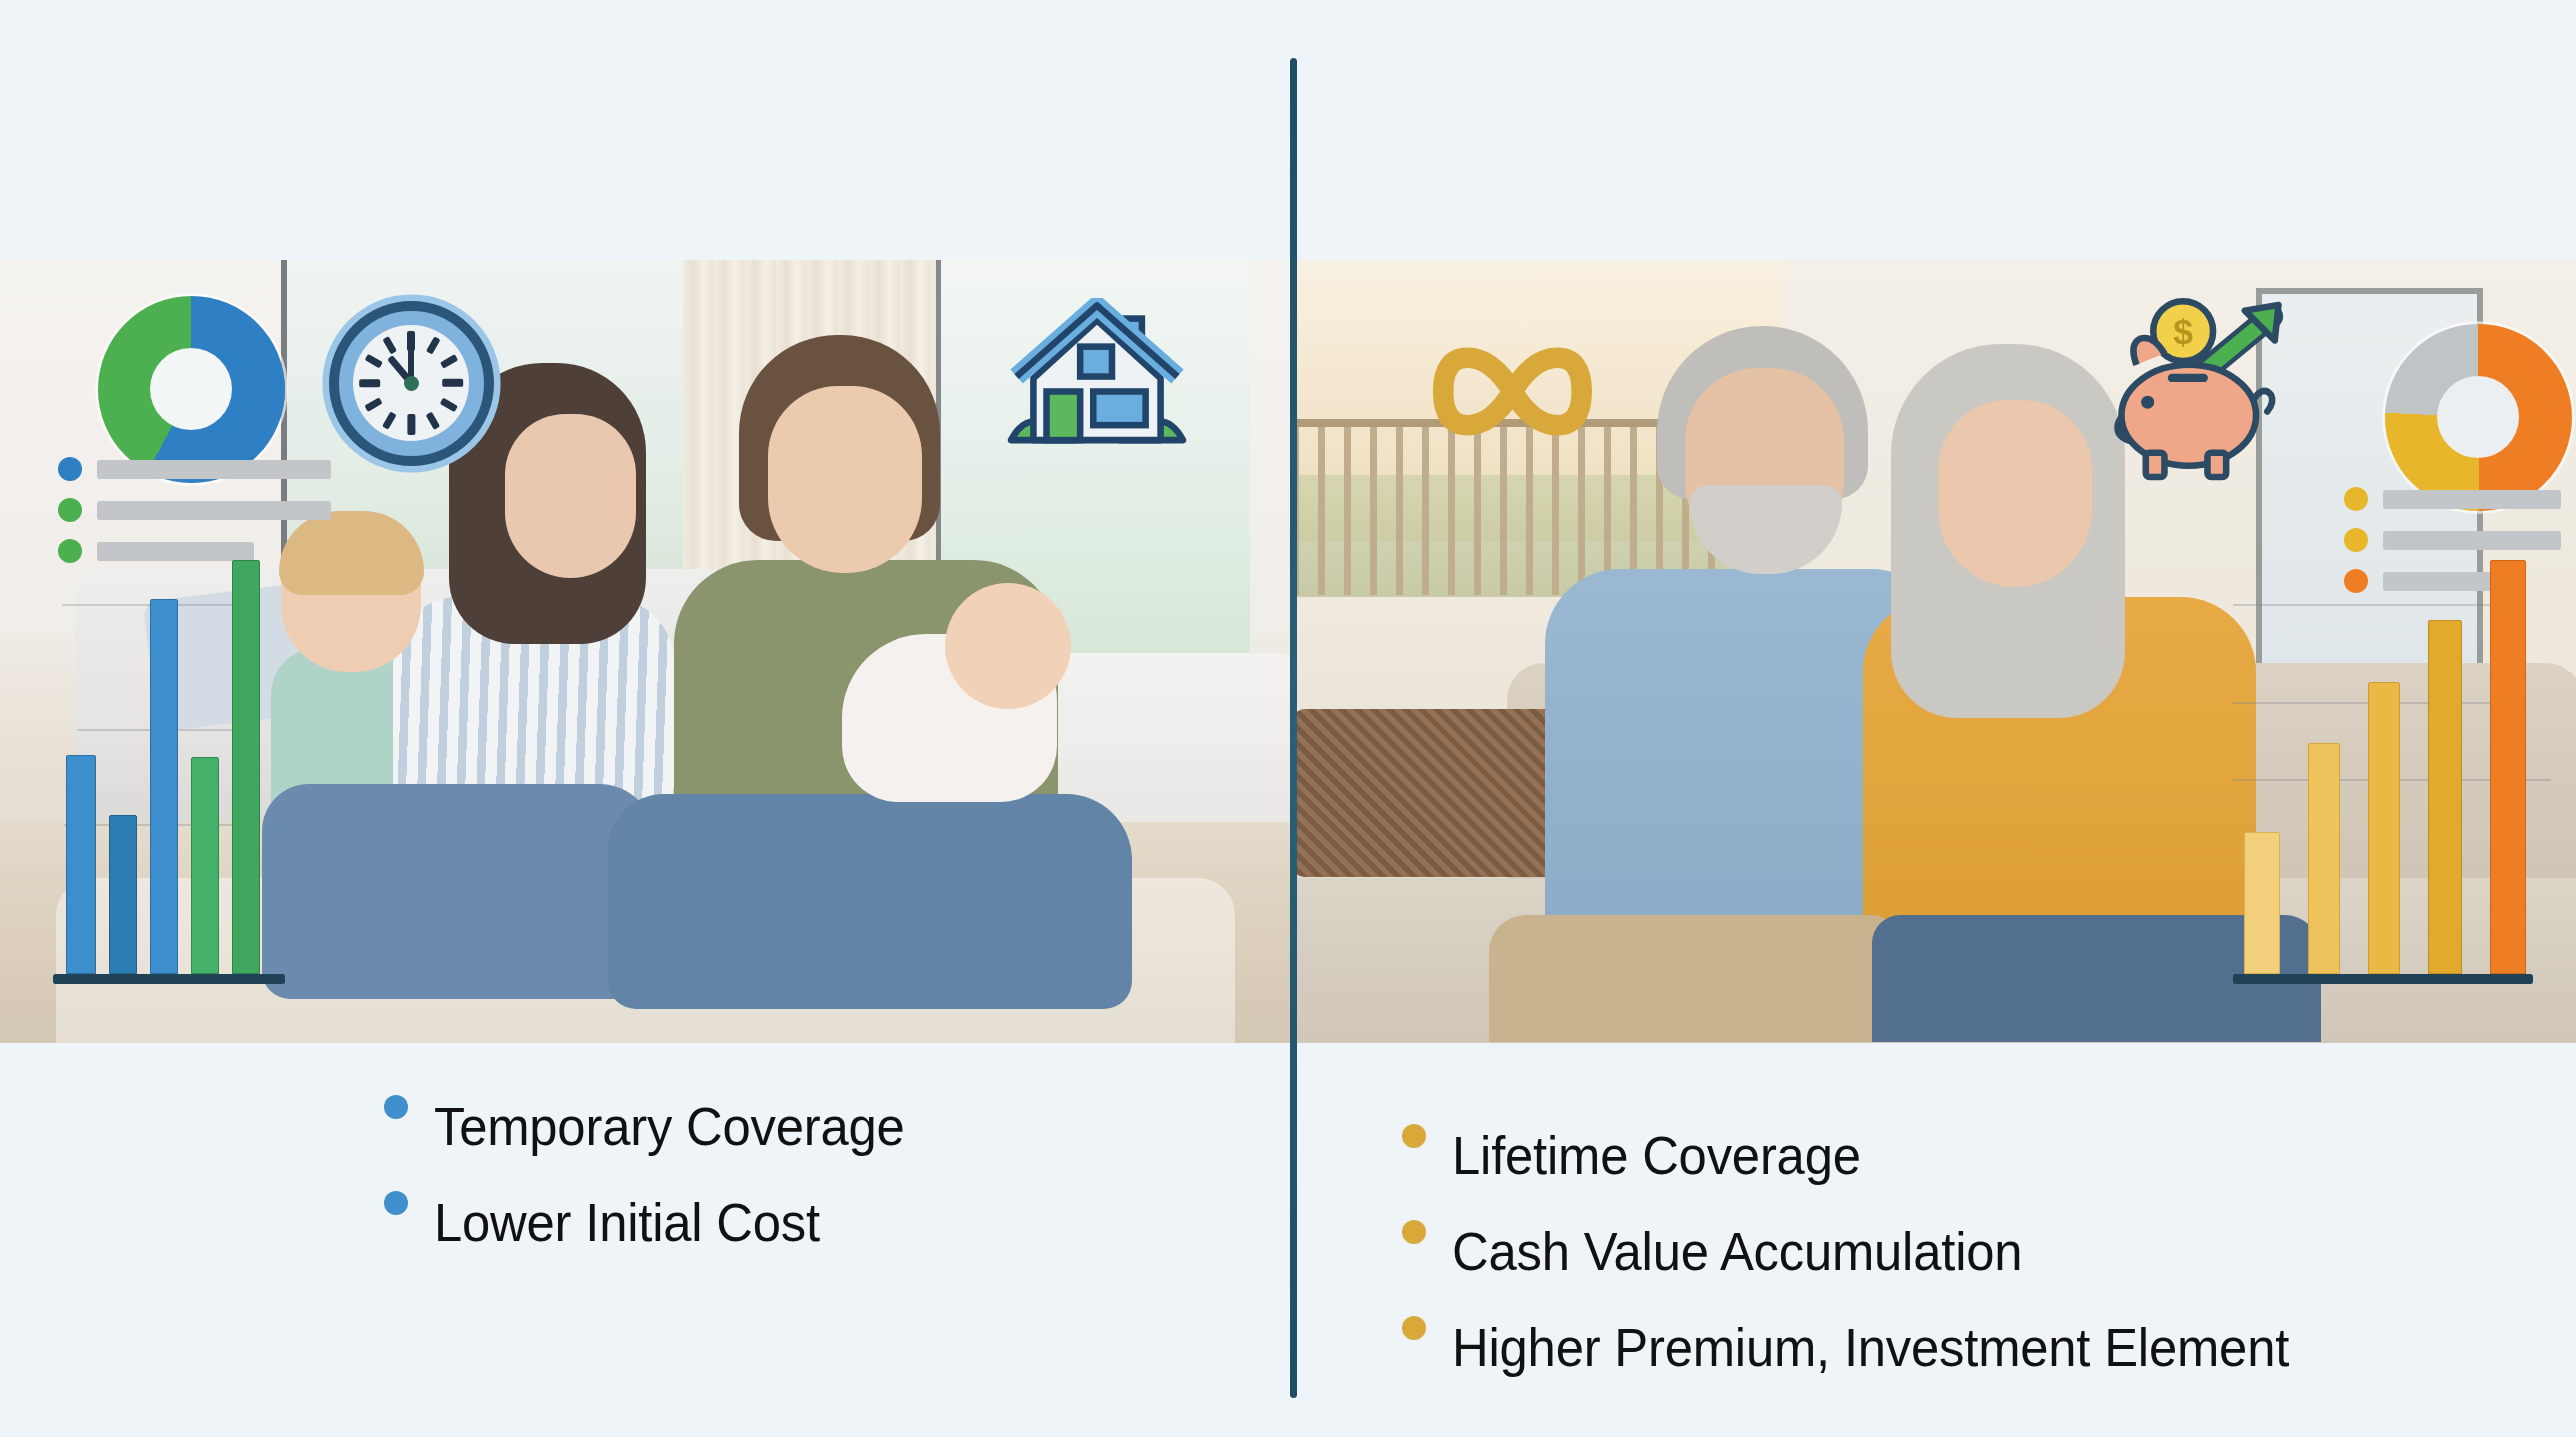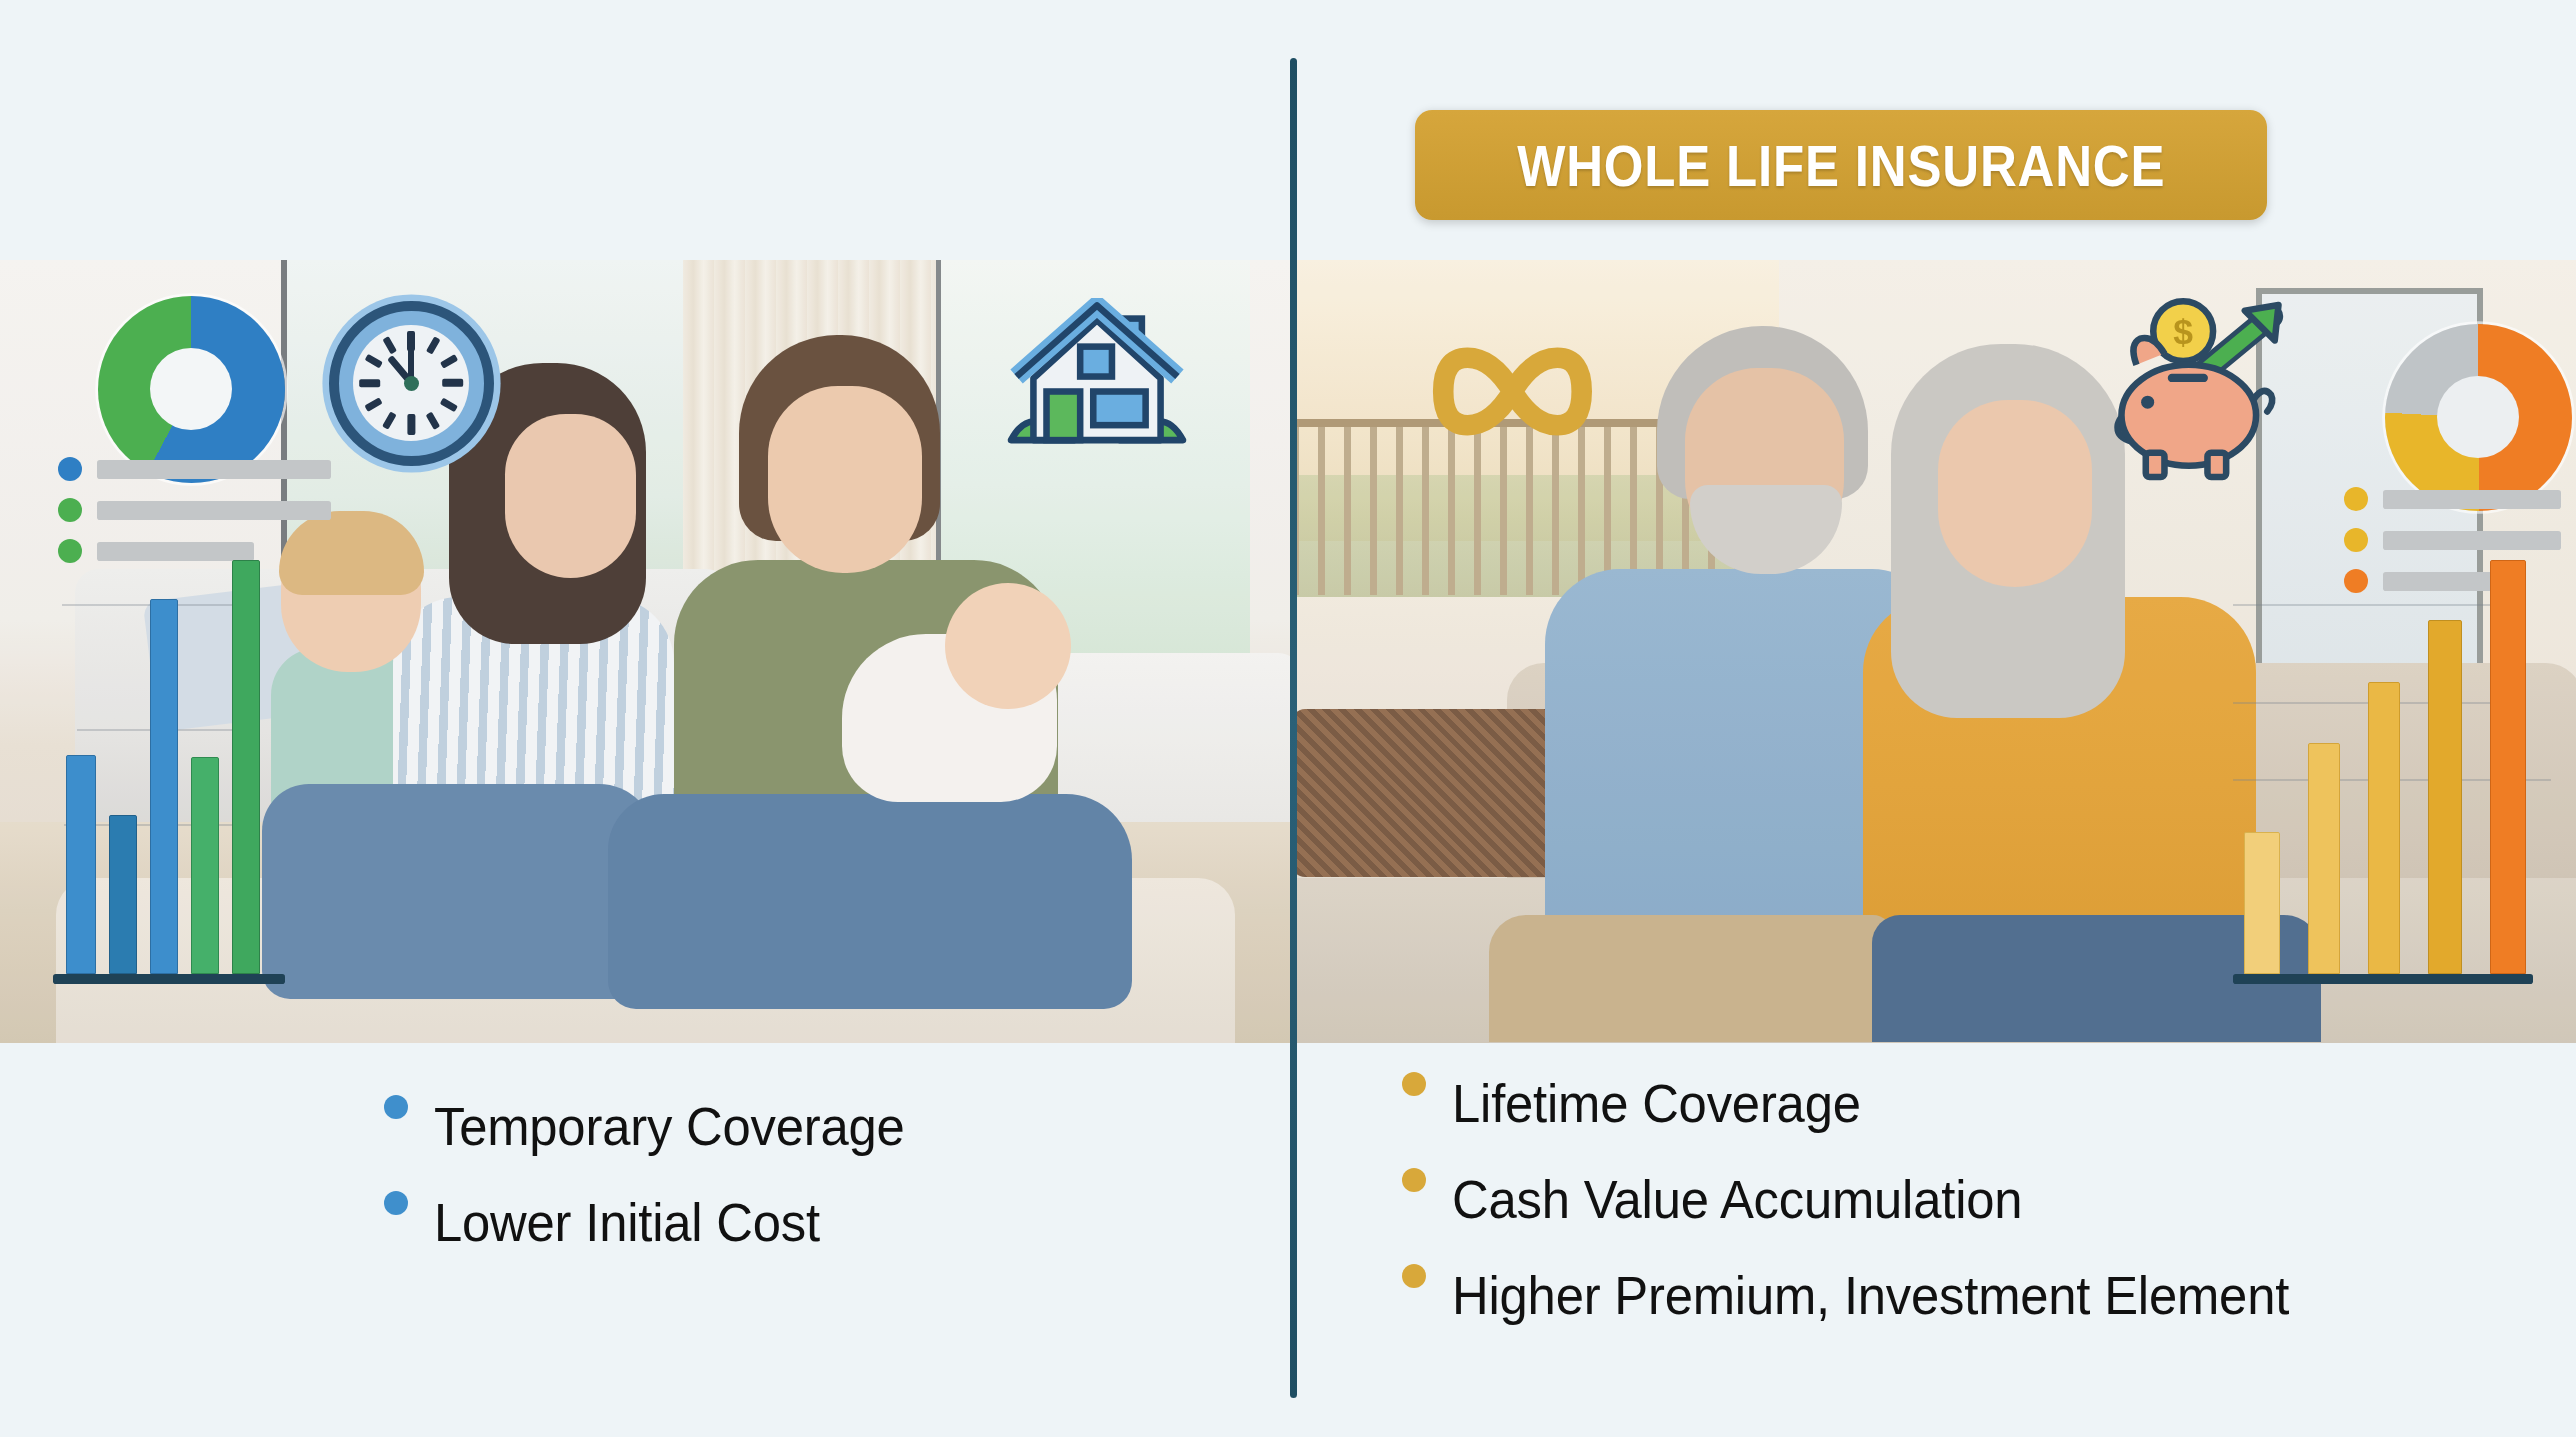--- a/index.html
+++ b/index.html
@@ -155,23 +155,20 @@
     transform-origin:left center;white-space:nowrap;}
 
   .divider{position:absolute;left:1290px;top:58px;width:6.6px;height:1340px;
     background:linear-gradient(180deg,#1f4e63 0%,#2a6077 50%,#1f4e63 100%);border-radius:3.7px;}
 </style>
 </head>
 <body>
 
 <div class="canvas">
 
-  <div class="banner" id="banner-whole">
-    <span>WHOLE LIFE INSURANCE</span>
-  </div>
 
   <div class="photo-band">
 
     <div class="photo" id="photo-left">
       <div class="room-left">
         <div class="lr-window"></div>
         <div class="lr-curtain"></div>
         <div class="lr-window2"></div>
         <div class="lr-sofa"></div>
         <div class="lr-cushion"></div>
@@ -355,21 +352,21 @@
     <div class="bullet-item">
       <span class="bullet-dot" style="background:#3f8fcc;"></span>
       <span class="bullet-text">Temporary Coverage</span>
     </div>
     <div class="bullet-item">
       <span class="bullet-dot" style="background:#3f8fcc;"></span>
       <span class="bullet-text">Lower Initial Cost</span>
     </div>
   </div>
 
-  <div class="bullets" style="left:1402px;top:1072px;">
+  <div class="bullets" style="left:1402px;top:1124px;">
     <div class="bullet-item">
       <span class="bullet-dot" style="background:#d8a83a;"></span>
       <span class="bullet-text">Lifetime Coverage</span>
     </div>
     <div class="bullet-item">
       <span class="bullet-dot" style="background:#d8a83a;"></span>
       <span class="bullet-text">Cash Value Accumulation</span>
     </div>
     <div class="bullet-item">
       <span class="bullet-dot" style="background:#d8a83a;"></span>

